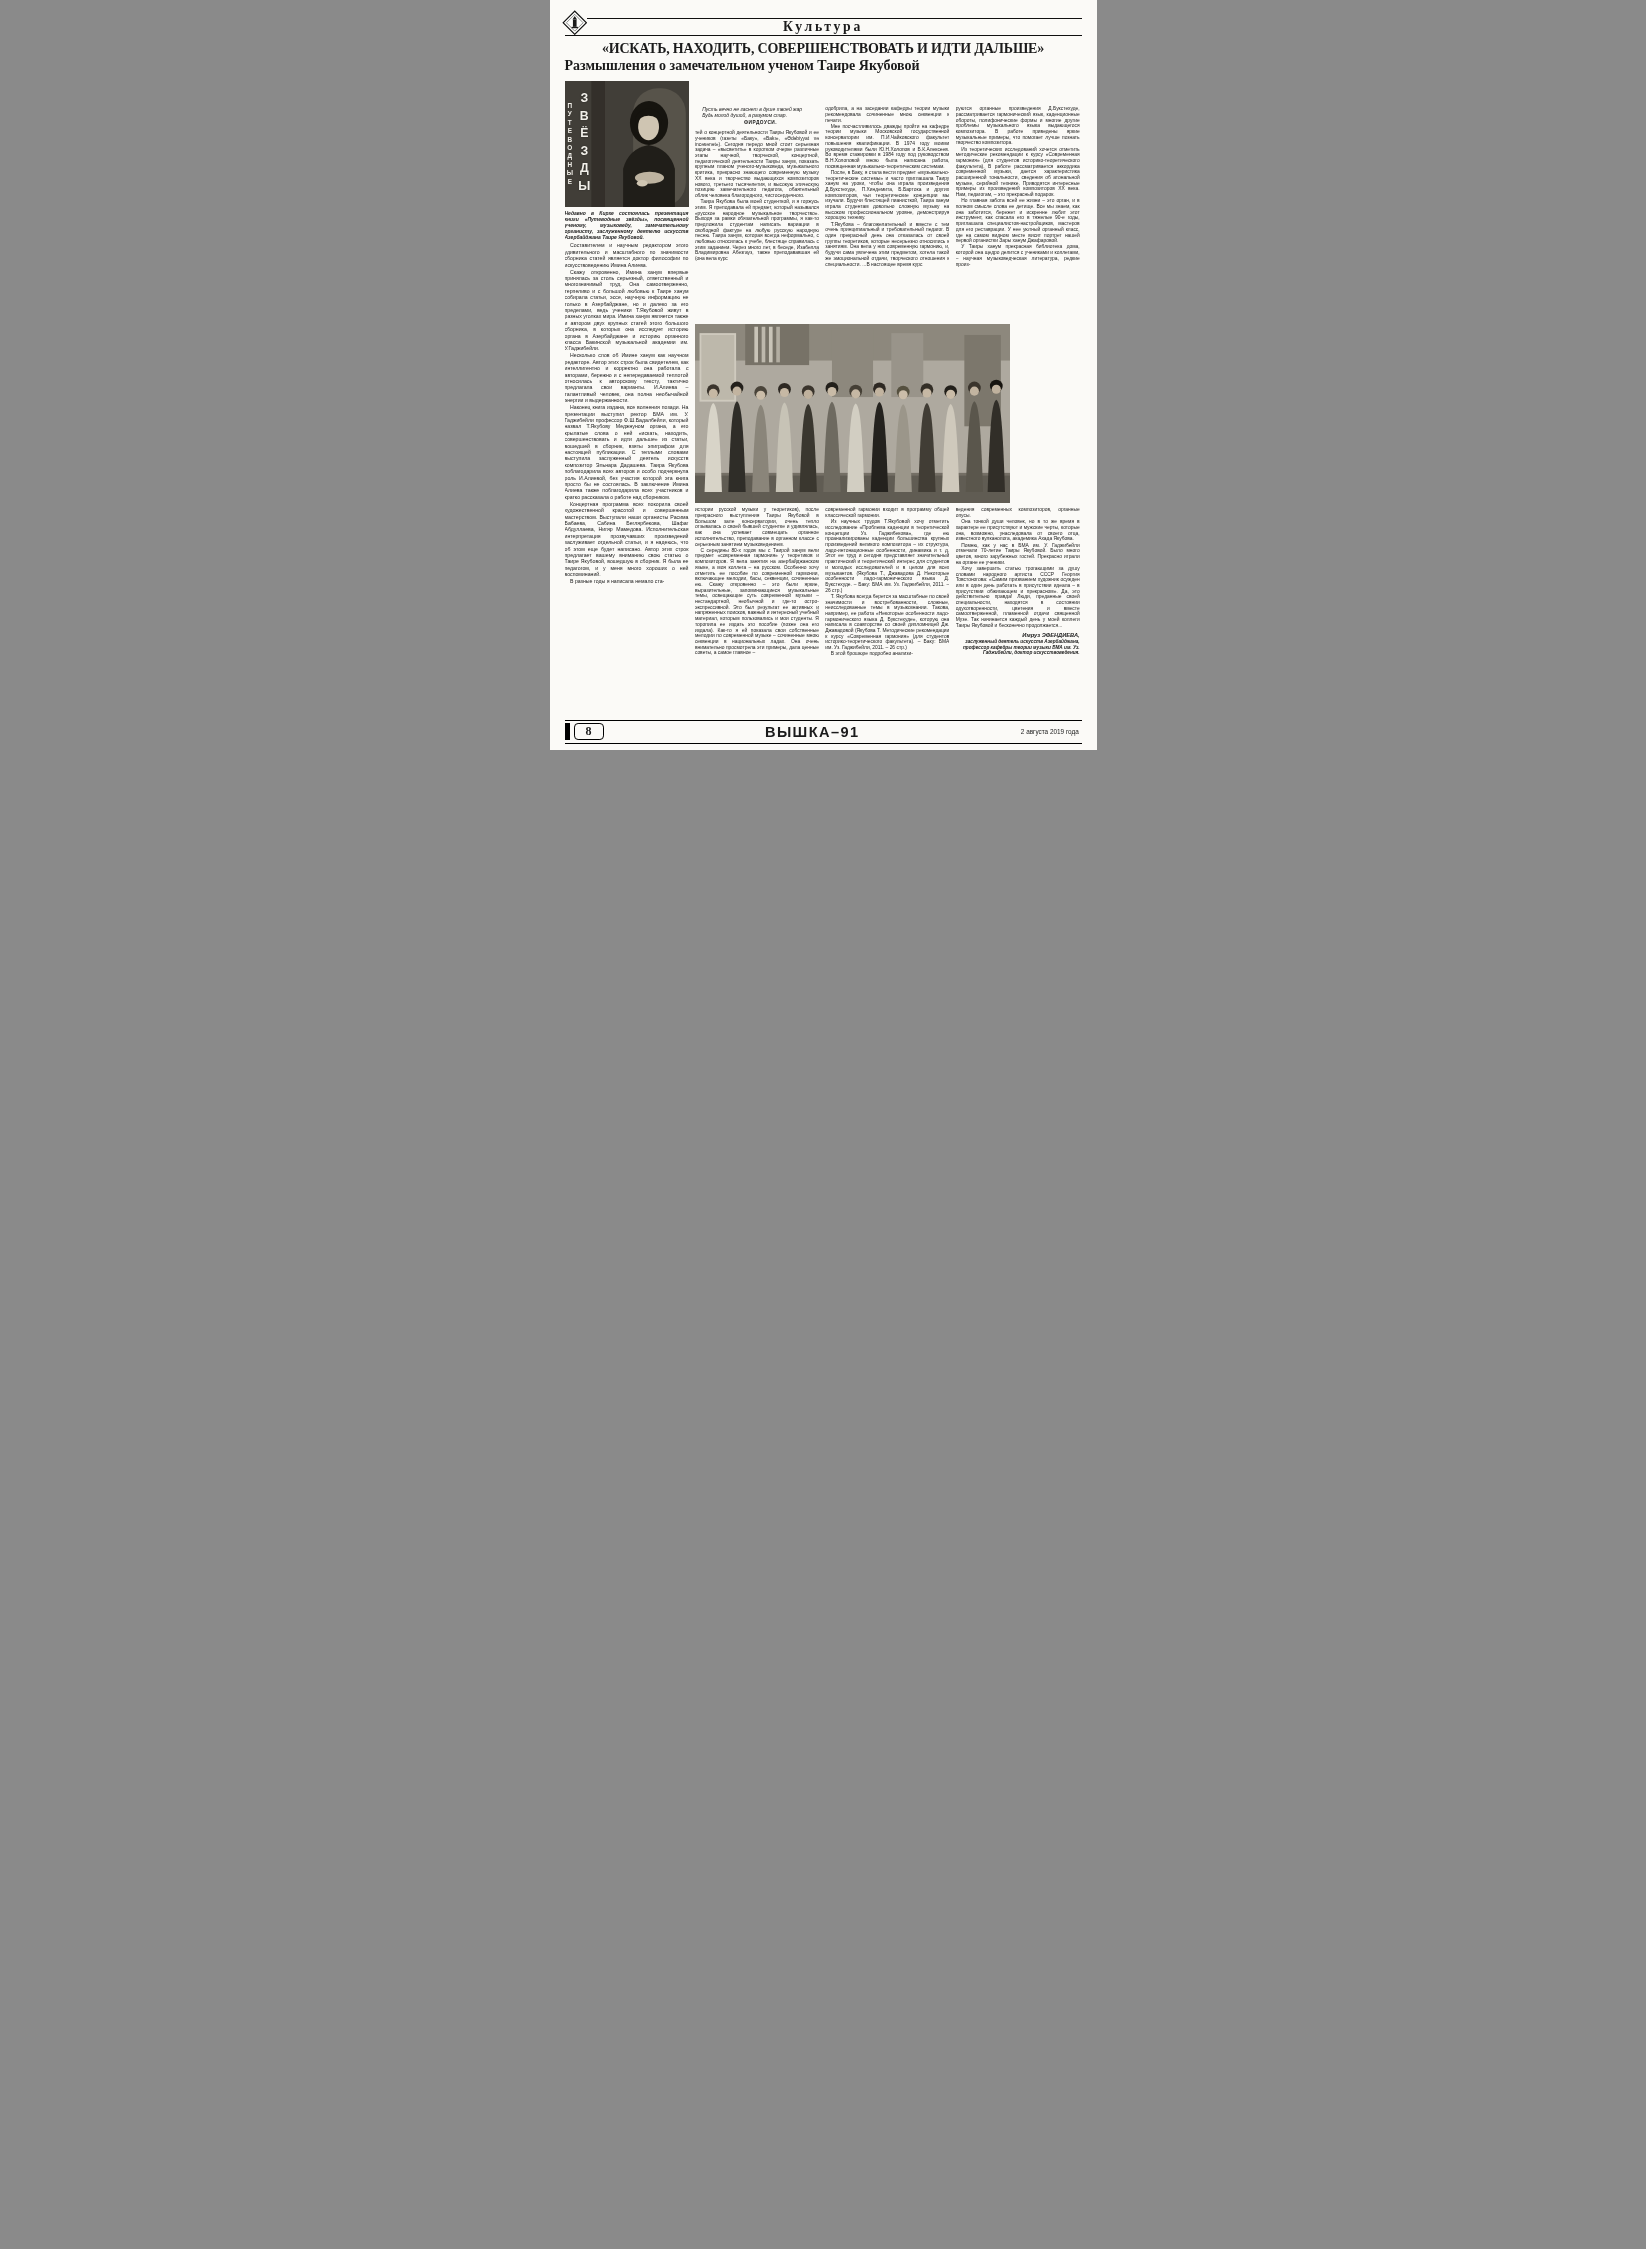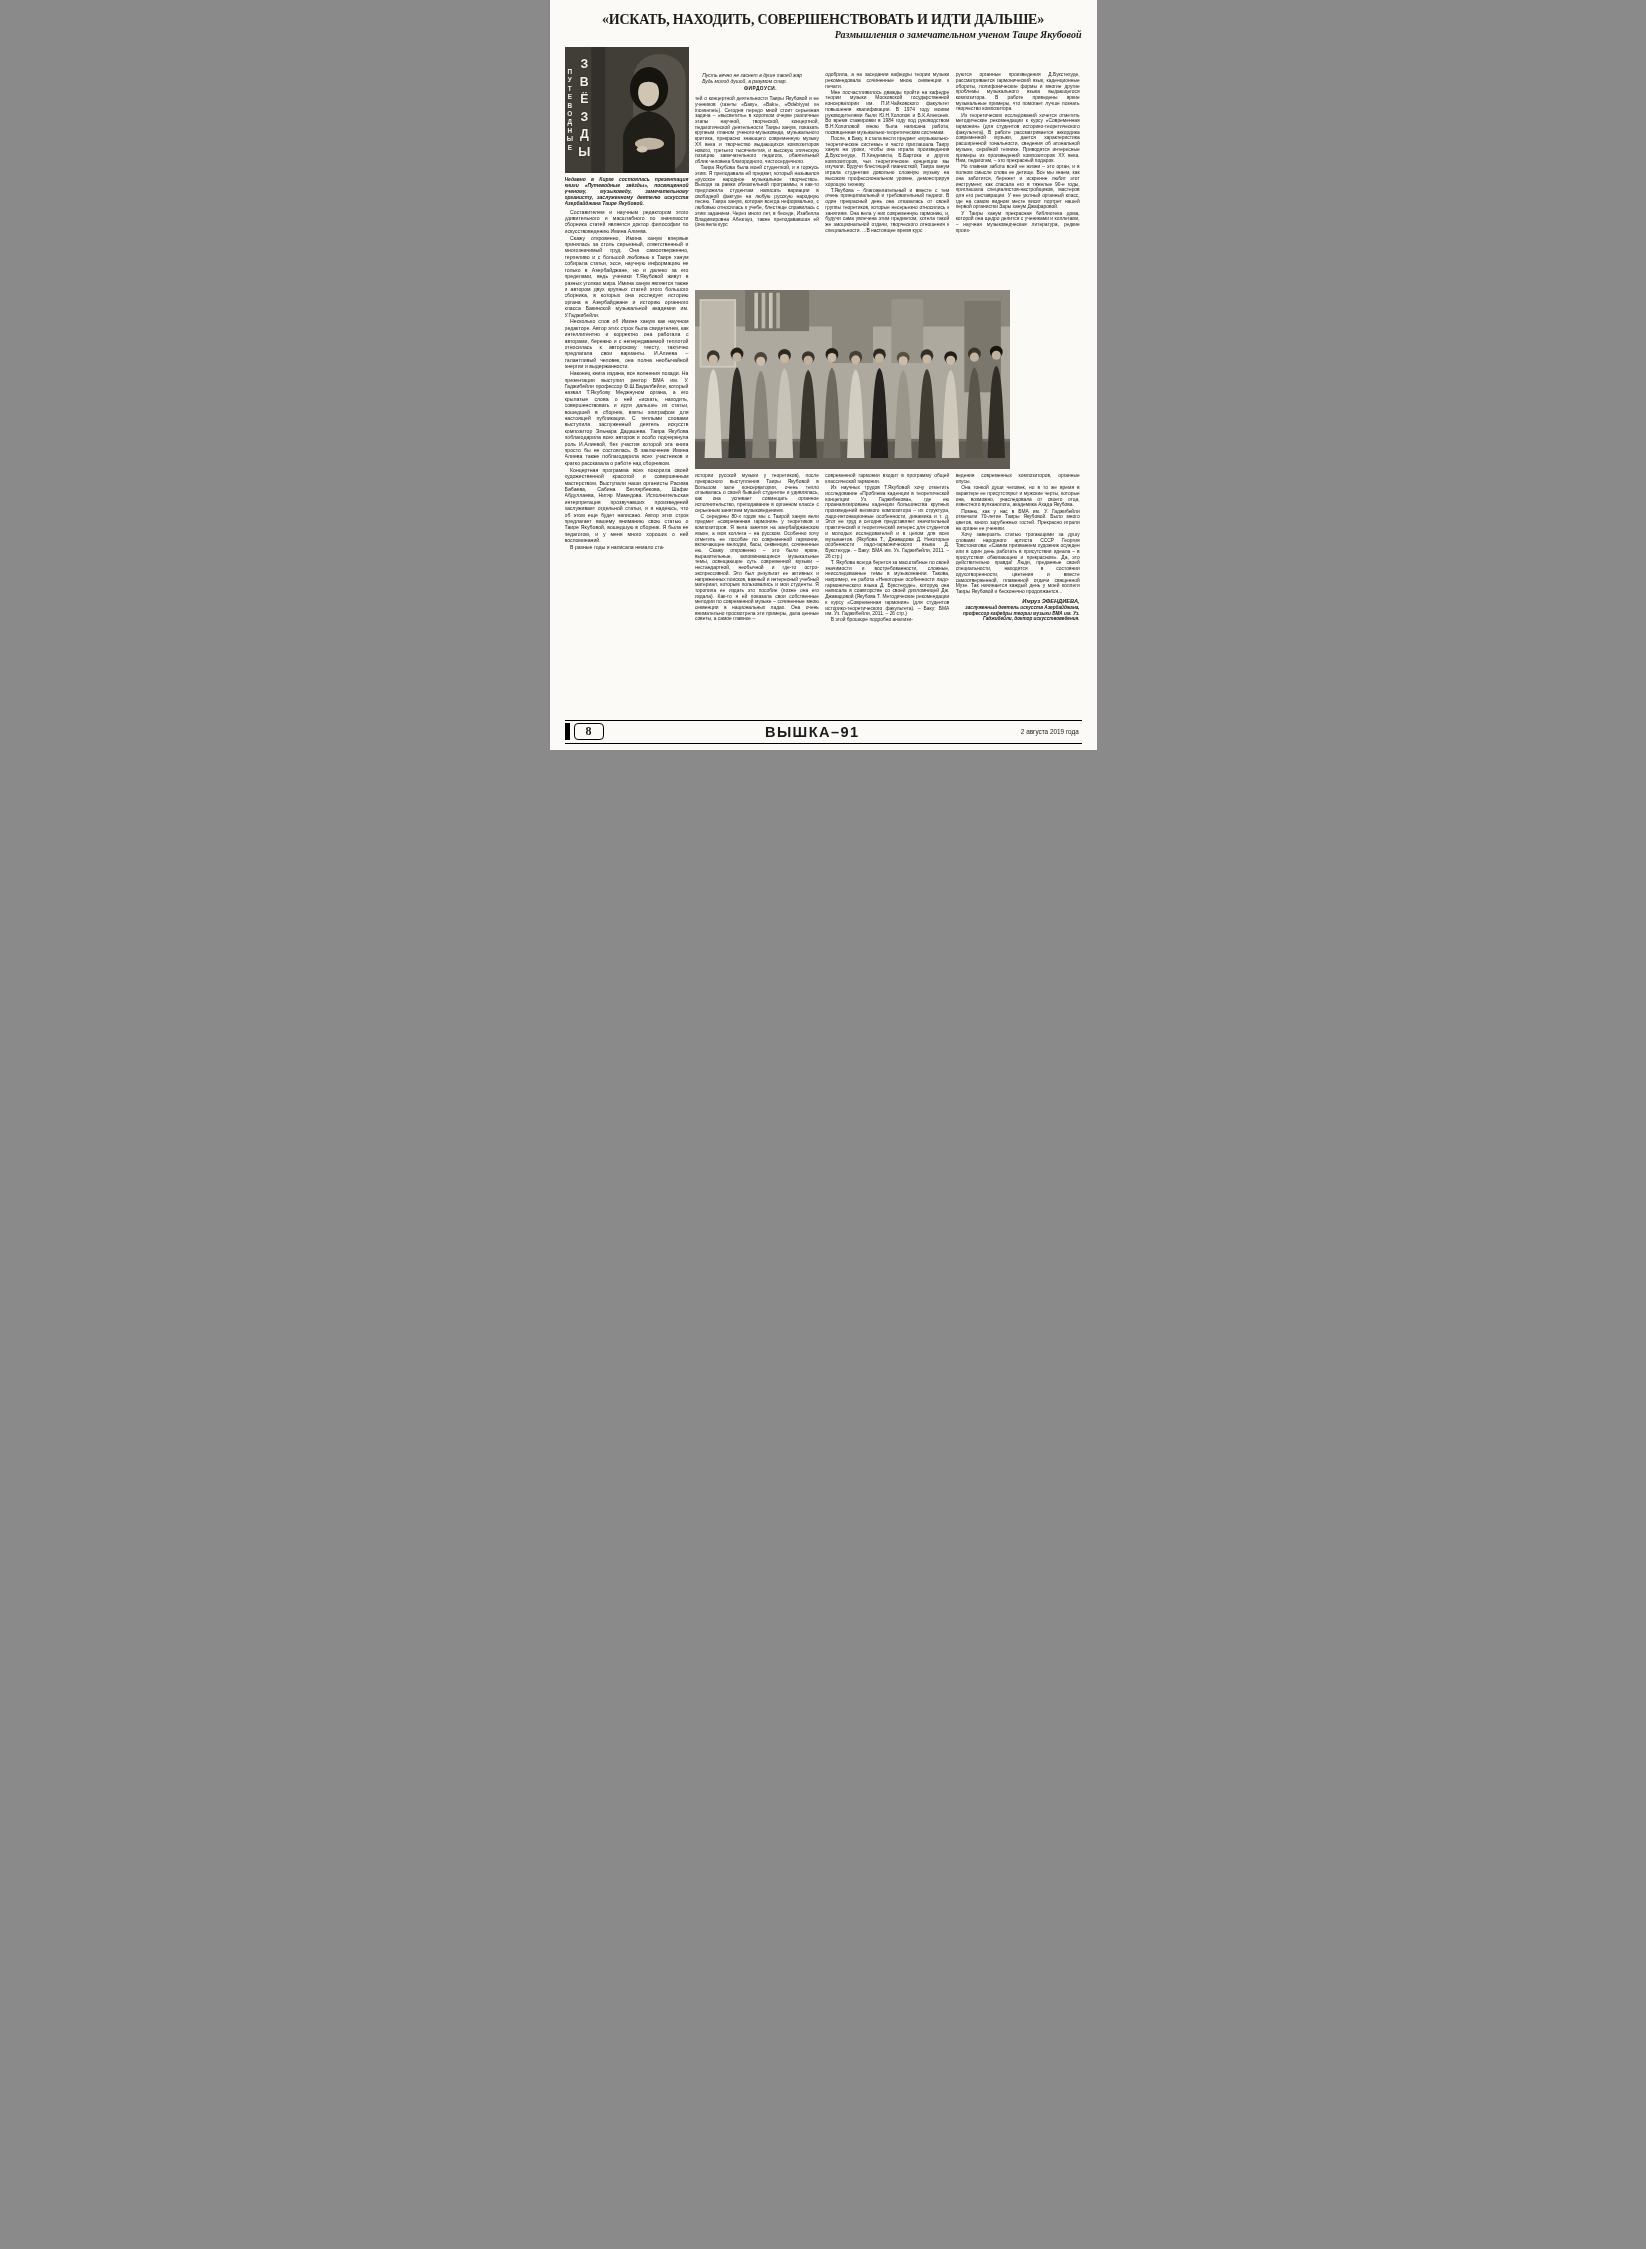--- a/index.html
+++ b/index.html
@@ -16,22 +16,22 @@
     font-weight:bold;font-size:13.7px;letter-spacing:2.7px;line-height:1.05;
   }
   .emblem{position:absolute;left:-2.7px;top:2.7px;width:25.5px;height:25.5px;background:#fbfaf7;}
   
   .headline{
     margin:5.5px 0 0.9px;text-align:center;white-space:nowrap;
     font-family:"Liberation Serif", serif;font-weight:bold;font-size:14px;
     letter-spacing:-0.2px;line-height:1.05;
   }
   .subheadline{
-    text-align:right;font-family:"Liberation Serif", serif;font-weight:bold;
-    font-style:italic;font-size:10px;margin:1.8px 0 6.4px;
+    text-align:left;font-family:"Liberation Serif", serif;font-weight:bold;
+    font-size:14px;margin:1.8px 0 6.4px;
   }
   
   .content{display:flex;gap:6.4px;height:625px;overflow:hidden;}
   .col{width:124px;flex:none;}
   .col1{display:flex;flex-direction:column;height:100%;}
   .body-text{font-size:4.9px;line-height:5.7px;text-align:justify;}
   .col1 .body-text{font-size:5.2px;line-height:6.4px;flex:1;overflow:hidden;}
   .para{margin:0 0 0.5px;text-indent:5.5px;}
   .cont > .para:first-child{text-indent:0;}
   .right-region{flex:1;display:flex;flex-direction:column;padding-top:25.5px;}
@@ -74,20 +74,36 @@
     flex:1;text-align:center;font-family:Liberation Sans, sans-serif;
     font-weight:bold;font-size:14.6px;letter-spacing:1.4px;
   }
   .issue-date{font-size:6.4px;margin-right:1.8px;}
 </style>
 </head>
 <body>
 
 <div class="page">
 
+  <header class="masthead">
+    <div class="emblem">
+      <svg viewBox="0 0 56 56" width="25.5" height="25.5">
+        <g transform="rotate(45 28 28)">
+          <rect x="10" y="10" width="36" height="36" fill="#fdfdfb" stroke="#111" stroke-width="2.5"></rect>
+          <rect x="15" y="15" width="26" height="26" fill="none" stroke="#111" stroke-width="1"></rect>
+        </g>
+        <path d="M28 13 l5 8 h-10 z" fill="#1c1c1c"></path>
+        <rect x="24" y="21" width="8" height="16" fill="#1c1c1c"></rect>
+        <rect x="21" y="37" width="14" height="3" fill="#1c1c1c"></rect>
+      </svg>
+    </div>
+    <div class="rule"></div>
+    <h1 class="section-title">Культура</h1>
+    <div class="rule"></div>
+  </header>
 
   <div class="headline">«ИСКАТЬ, НАХОДИТЬ, СОВЕРШЕНСТВОВАТЬ И ИДТИ ДАЛЬШЕ»</div>
   <div class="subheadline">Размышления о замечательном ученом Таире Якубовой</div>
 
   <main class="content">
 
     <section class="col col1">
       <figure class="portrait">
         <svg viewBox="0 0 273 276" preserveAspectRatio="none">
           <rect width="273" height="276" fill="#413e38"></rect>

